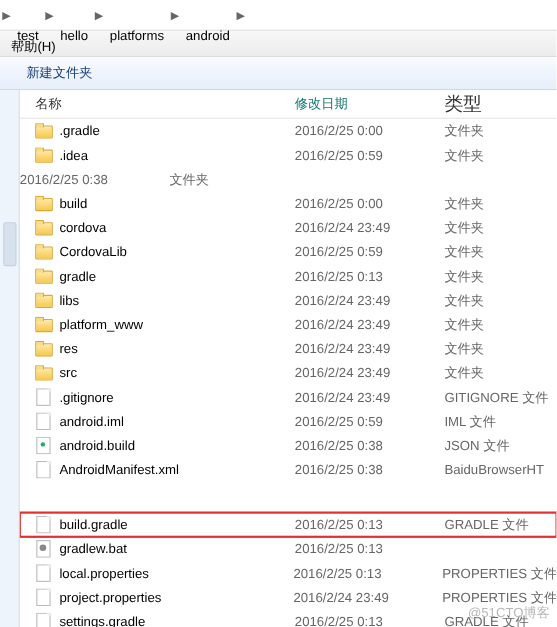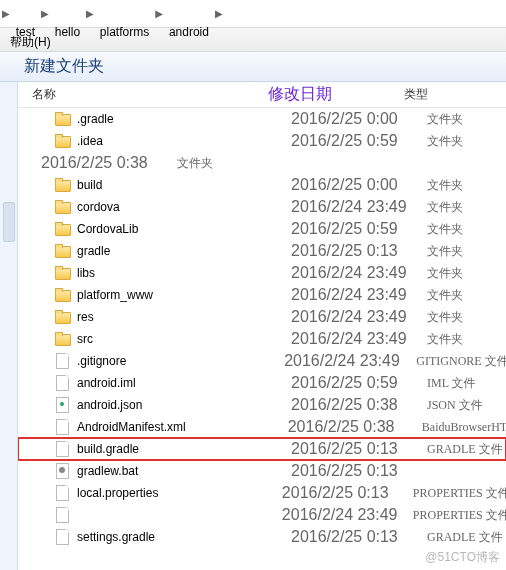--- a/index.html
+++ b/index.html
@@ -3,35 +3,35 @@
 <meta charset="utf-8">
 <style>
 * { box-sizing: border-box; margin: 0; padding: 0; font-family: "Microsoft YaHei", "Segoe UI", Tahoma, sans-serif; }
 body { width: 506px; height: 570px; background: #fff; font-size: 12px; color: #000; overflow: hidden; position: relative; }
 .crumbs { height: 28px; background: #fff; border-bottom: 1px solid #d9d9d9; display: flex; align-items: center; padding-left: 2px; }
 .crumb { padding: 0 6px; color: #000; font-size: 12px; margin-top: 37px; }
 .sep { color: #666; font-size: 10px; }
 .menubar { height: 24px; background: linear-gradient(#f7f7f7,#ececec); border-bottom: 1px solid #d9d9d9; display: flex; align-items: flex-end; padding-left: 4px; }
 .menu-item { padding: 0 6px; font-size: 12px; }
 .toolbar { height: 30px; background: linear-gradient(#f8fbff,#e6eef9); border-bottom: 1px solid #c9d6e8; display: flex; align-items: center; padding-left: 18px; }
-.tool-btn { color: #1a3e7a; font-size: 16px; padding: 2px 6px; }
+.tool-btn { color: #1a3e7a; font-size: 12px; padding: 2px 6px; }
 .main { display: flex; height: calc(570px - 28px - 24px - 30px); }
 .left-gutter { width: 18px; background: #eef4fb; border-right: 1px solid #d4dfec; height: 100%; }
 .left-gutter .knob { width: 12px; height: 40px; background: #d8e2ee; margin: 120px auto 0; border:1px solid #c4d1e0; border-radius:2px; }
 .listing { flex: 1; overflow: hidden; }
 .headers { height: 26px; display: flex; align-items: center; border-bottom: 1px solid #e5e5e5; background: #fff; }
 .h-name { width: 250px; padding-left: 14px; color: #333; font-size: 12px; }
-.h-date { width: 130px; color: #6d28d9; font-size: 16px; }
-.h-type { padding-left: 6px; color: #333; font-size: 12px; }
+.h-date { width: 130px; color: #0f766e; font-size: 12px; }
+.h-type { padding-left: 6px; color: #333; font-size: 17px; }
 .rows { }
-.row { height: 22px; display: flex; align-items: center; position: relative; padding-left: 23px; }
-.row.highlight { outline: 2px solid #e03030; outline-offset: -1px; }
+.row { height: 22px; display: flex; align-items: center; position: relative; }
+.row.highlight { outline: 2px solid #e03030; outline-offset: -1px; margin-top: 28px; }
 .cell-name { width: 250px; display: flex; align-items: center; padding-left: 14px; white-space: nowrap; overflow: hidden; }
-.cell-date { width: 130px; color: #666; font-size: 16px; white-space: nowrap; }
-.cell-type { color: #666; font-size: 12px; white-space: nowrap; overflow: hidden; padding-left: 6px; font-family: Liberation Serif, serif; }
+.cell-date { width: 130px; color: #666; font-size: 12px; white-space: nowrap; }
+.cell-type { color: #666; font-size: 12px; white-space: nowrap; overflow: hidden; padding-left: 6px; }
 .icon { width: 16px; height: 16px; margin-right: 6px; flex: 0 0 16px; display: inline-block; position: relative; }
 .icon.folder::before { content:""; position:absolute; left:0; top:3px; width:14px; height:10px; background: linear-gradient(#ffe9a8,#f7c84b); border:1px solid #d9a93a; border-radius:1px; }
 .icon.folder::after { content:""; position:absolute; left:0; top:1px; width:6px; height:3px; background:#f7dc8a; border:1px solid #d9a93a; border-bottom:none; border-radius:1px 1px 0 0; }
 .icon.file::before { content:""; position:absolute; left:1px; top:0; width:11px; height:14px; background:#fff; border:1px solid #bbb; }
 .icon.file::after { content:""; position:absolute; right:2px; top:0; width:0; height:0; border-top:4px solid #eee; border-left:4px solid transparent; }
 .icon.json::before { content:""; position:absolute; left:1px; top:0; width:11px; height:14px; background:#fff; border:1px solid #bbb; }
 .icon.json .dot { position:absolute; left:5px; top:5px; width:4px; height:4px; background:#2a6; border-radius:50%; }
 .icon.bat::before { content:""; position:absolute; left:1px; top:0; width:11px; height:14px; background:#fff; border:1px solid #bbb; }
 .icon.bat .gear { position:absolute; left:4px; top:4px; width:6px; height:6px; background:#888; border-radius:50%; }
 .fname { font-size: 12px; color: #000; }
@@ -169,21 +169,21 @@
             <span class="fname">android.iml</span>
           </div>
           <div class="cell-date">2016/2/25 0:59</div>
           <div class="cell-type">IML 文件</div>
         </div>
         <div class="row">
           <div class="cell-name">
             <span class="icon json">
               <span class="dot"></span>
             </span>
-            <span class="fname">android.json</span>
+            <span class="fname">android.build</span>
           </div>
           <div class="cell-date">2016/2/25 0:38</div>
           <div class="cell-type">JSON 文件</div>
         </div>
         <div class="row">
           <div class="cell-name">
             <span class="icon file"></span>
             <span class="fname">AndroidManifest.xml</span>
           </div>
           <div class="cell-date">2016/2/25 0:38</div>
@@ -210,20 +210,21 @@
           <div class="cell-name">
             <span class="icon file"></span>
             <span class="fname">local.properties</span>
           </div>
           <div class="cell-date">2016/2/25 0:13</div>
           <div class="cell-type">PROPERTIES 文件</div>
         </div>
         <div class="row">
           <div class="cell-name">
             <span class="icon file"></span>
+            <span class="fname">project.properties</span>
           </div>
           <div class="cell-date">2016/2/24 23:49</div>
           <div class="cell-type">PROPERTIES 文件</div>
         </div>
         <div class="row">
           <div class="cell-name">
             <span class="icon file"></span>
             <span class="fname">settings.gradle</span>
           </div>
           <div class="cell-date">2016/2/25 0:13</div>

